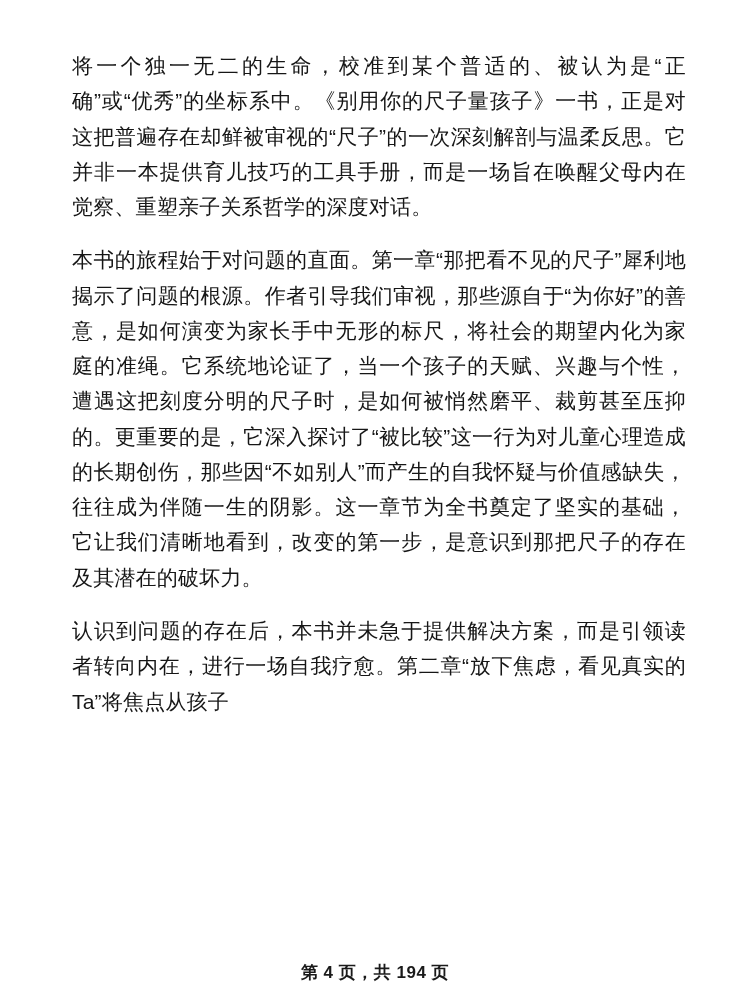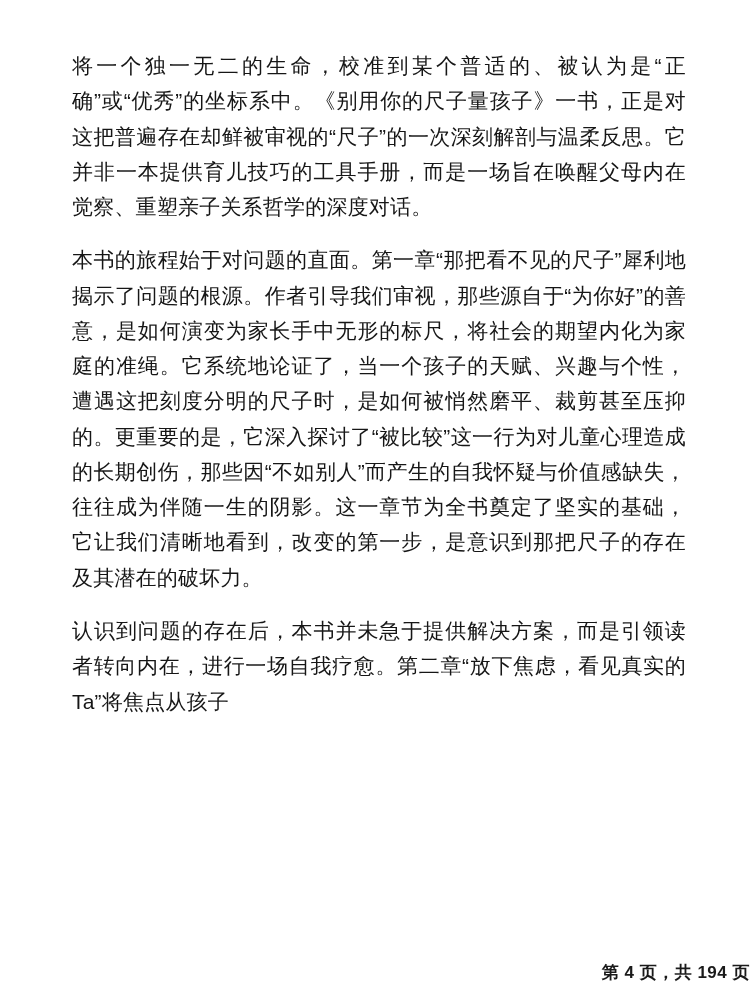--- a/index.html
+++ b/index.html
@@ -38,21 +38,21 @@
     font-weight: 500;
   }
   p.para:last-child {
     margin-bottom: 10px;
   }
   .footer {
     position: absolute;
     left: 0;
     right: 0;
     bottom: 16px;
-    text-align: right;
+    text-align: center;
     font-size: 17px;
     font-weight: bold;
     color: #1a1a1a;
     letter-spacing: 0.5px;
   }
 </style>
 </head>
 <body>
 
 <div class="page">

